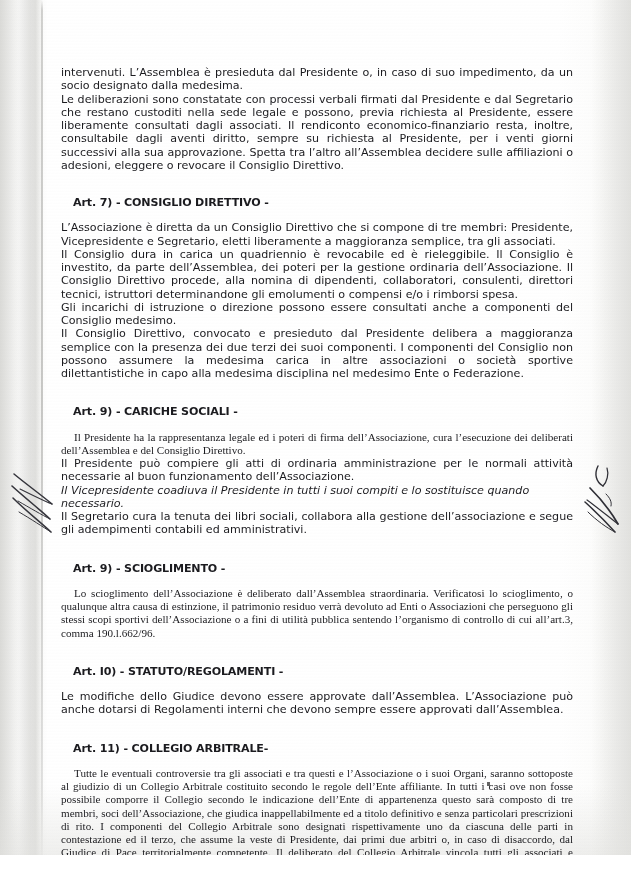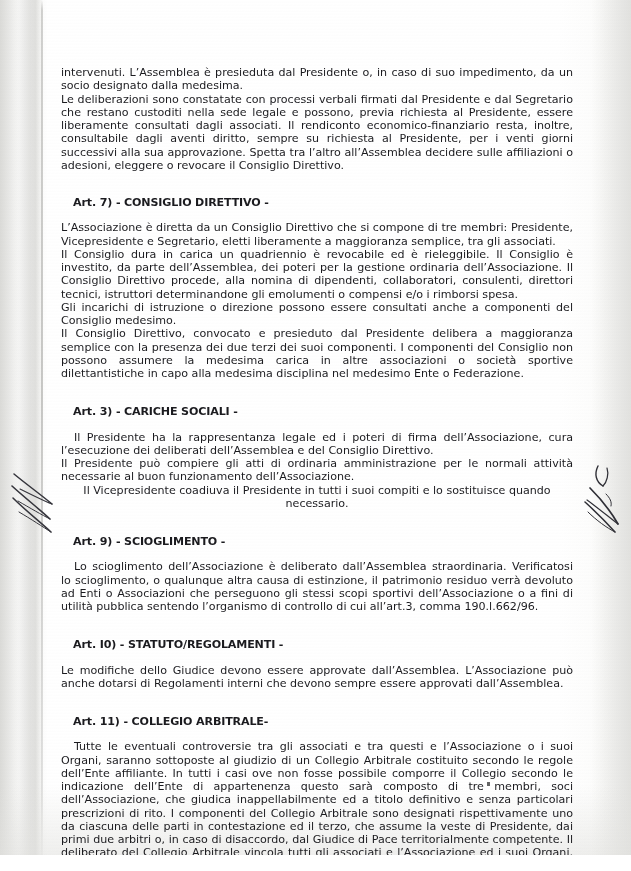--- a/index.html
+++ b/index.html
@@ -89,22 +89,22 @@
     color: #1b1b1f;
     font-size: 11.1px;
     line-height: 13.25px;
     text-align: justify;
     text-justify: inter-word;
   }
   .para {
     margin: 0;
     text-align: justify;
   }
-  .para.last-left { text-align: center; }
-  .indent { text-indent: 13px; }
+  .para.last-left { text-align: left; font-style: italic; }
+  .indent { text-indent: 13px; font-family: Liberation Serif, serif; }
   .heading {
     margin: 12px;
     font-weight: bold;
     letter-spacing: -0.15px;
     text-align: left;
   }
   .gap-md { height: 12px; }
   .gap-lg { height: 13px; }
 
   
@@ -160,24 +160,25 @@
     <div class="gap-md"></div>
 
     <p class="heading">Art. 7) - CONSIGLIO DIRETTIVO -</p>
     <p class="para">L’Associazione è diretta da un Consiglio Direttivo che si compone di tre membri: Presidente, Vicepresidente e Segretario, eletti liberamente a maggioranza semplice, tra gli associati.</p>
     <p class="para">Il Consiglio dura in carica un quadriennio è revocabile ed è rieleggibile. Il Consiglio è investito, da parte dell’Assemblea, dei poteri per la gestione ordinaria dell’Associazione. Il Consiglio Direttivo procede, alla nomina di dipendenti, collaboratori, consulenti, direttori tecnici, istruttori determinandone gli emolumenti o compensi e/o i rimborsi spesa.</p>
     <p class="para">Gli incarichi di istruzione o direzione possono essere consultati anche a componenti del Consiglio medesimo.</p>
     <p class="para">Il Consiglio Direttivo, convocato e presieduto dal Presidente delibera a maggioranza semplice con la presenza dei due terzi dei suoi componenti. I componenti del Consiglio non possono assumere la medesima carica in altre associazioni o società sportive dilettantistiche in capo alla medesima disciplina nel medesimo Ente o Federazione.</p>
 
     <div class="gap-lg"></div>
 
-    <p class="heading">Art. 3) - CARICHE SOCIALI -</p>
+    <p class="heading">Art. 9) - CARICHE SOCIALI -</p>
     <p class="para indent">Il Presidente ha la rappresentanza legale ed i poteri di firma dell’Associazione, cura l’esecuzione dei deliberati dell’Assemblea e del Consiglio Direttivo.</p>
     <p class="para">Il Presidente può compiere gli atti di ordinaria amministrazione per le normali attività necessarie al buon funzionamento dell’Associazione.</p>
     <p class="para last-left">Il Vicepresidente coadiuva il Presidente in tutti i suoi compiti e lo sostituisce quando necessario.</p>
+    <p class="para">Il Segretario cura la tenuta dei libri sociali, collabora alla gestione dell’associazione e segue gli adempimenti contabili ed amministrativi.</p>
 
     <div class="gap-lg"></div>
 
     <p class="heading">Art. 9) - SCIOGLIMENTO -</p>
     <p class="para indent">Lo scioglimento dell’Associazione è deliberato dall’Assemblea straordinaria. Verificatosi lo scioglimento, o qualunque altra causa di estinzione, il patrimonio residuo verrà devoluto ad Enti o Associazioni che perseguono gli stessi scopi sportivi dell’Associazione o a fini di utilità pubblica sentendo l’organismo di controllo di cui all’art.3, comma 190.l.662/96.</p>
 
     <div class="gap-lg"></div>
 
     <p class="heading">Art. I0) - STATUTO/REGOLAMENTI -</p>
     <p class="para">Le modifiche dello Giudice devono essere approvate dall’Assemblea. L’Associazione può anche dotarsi di Regolamenti interni che devono sempre essere approvati dall’Assemblea.</p>

